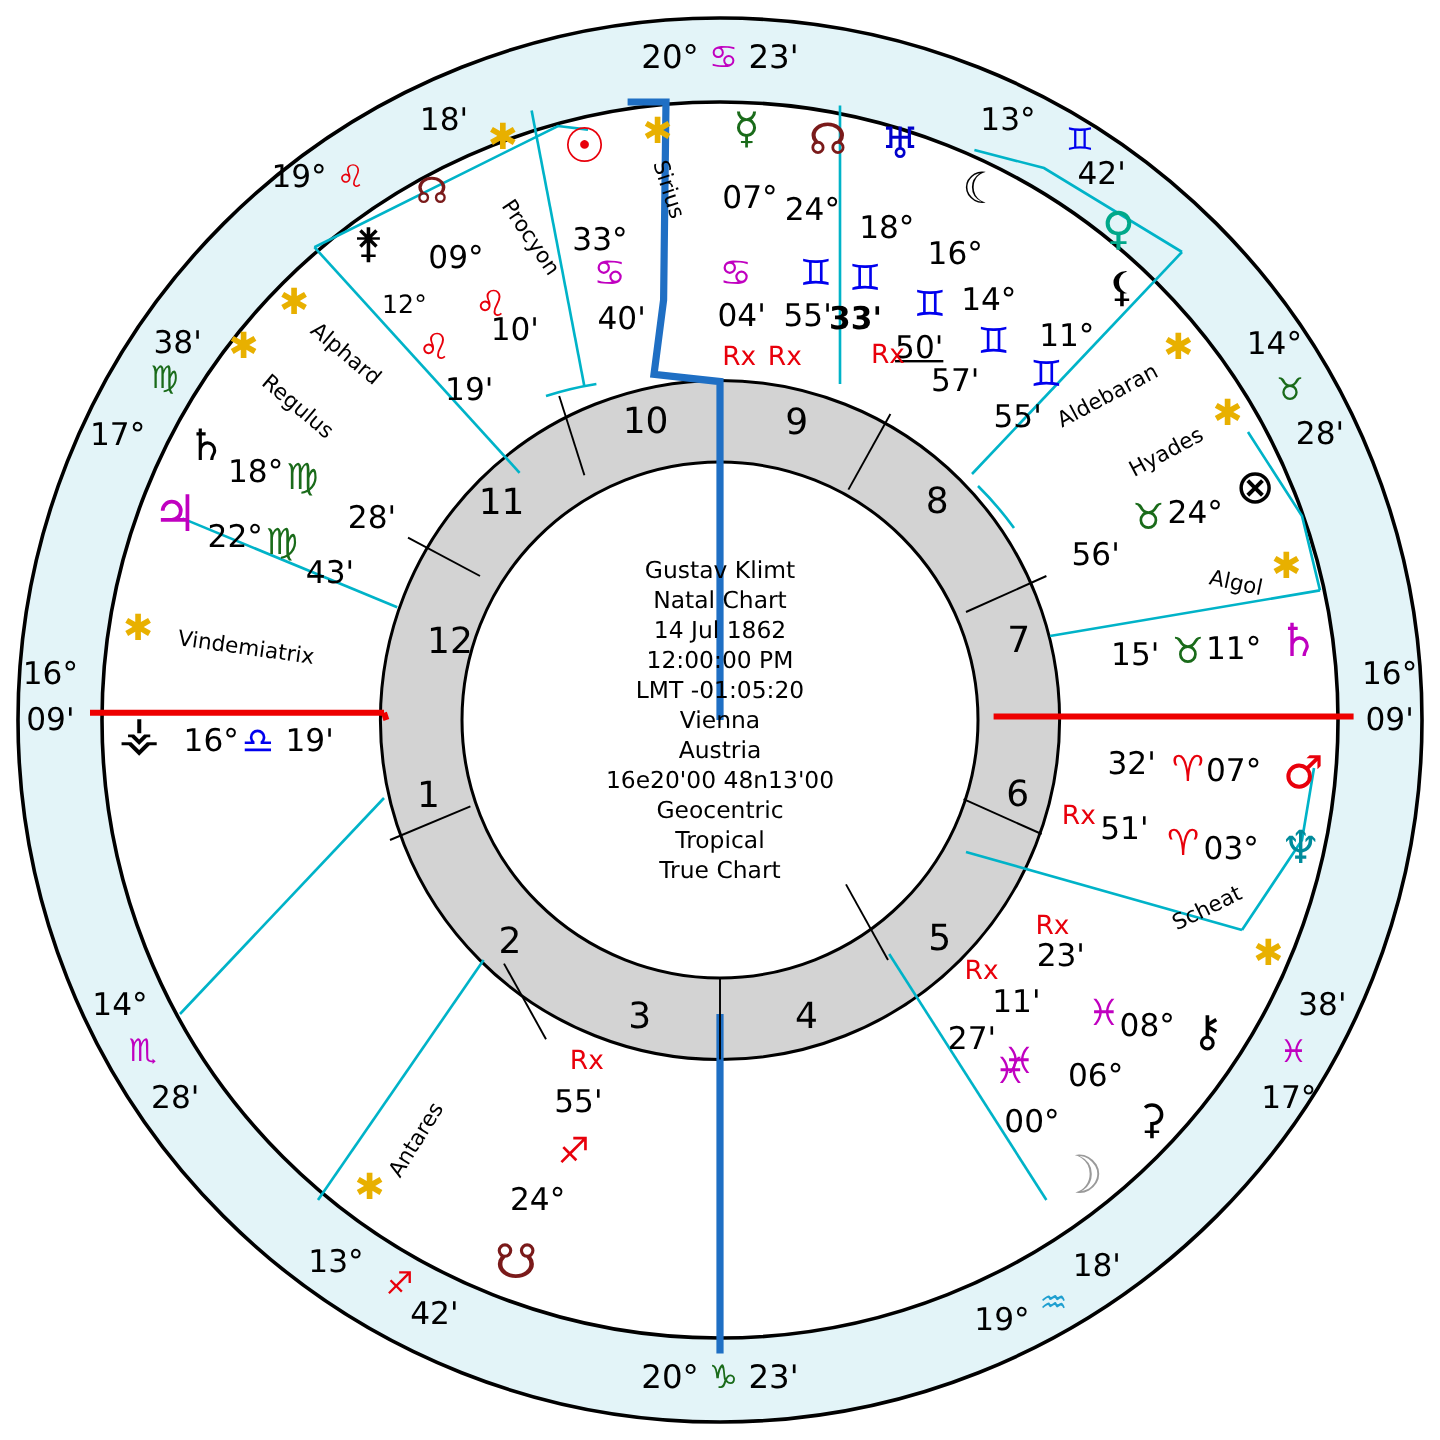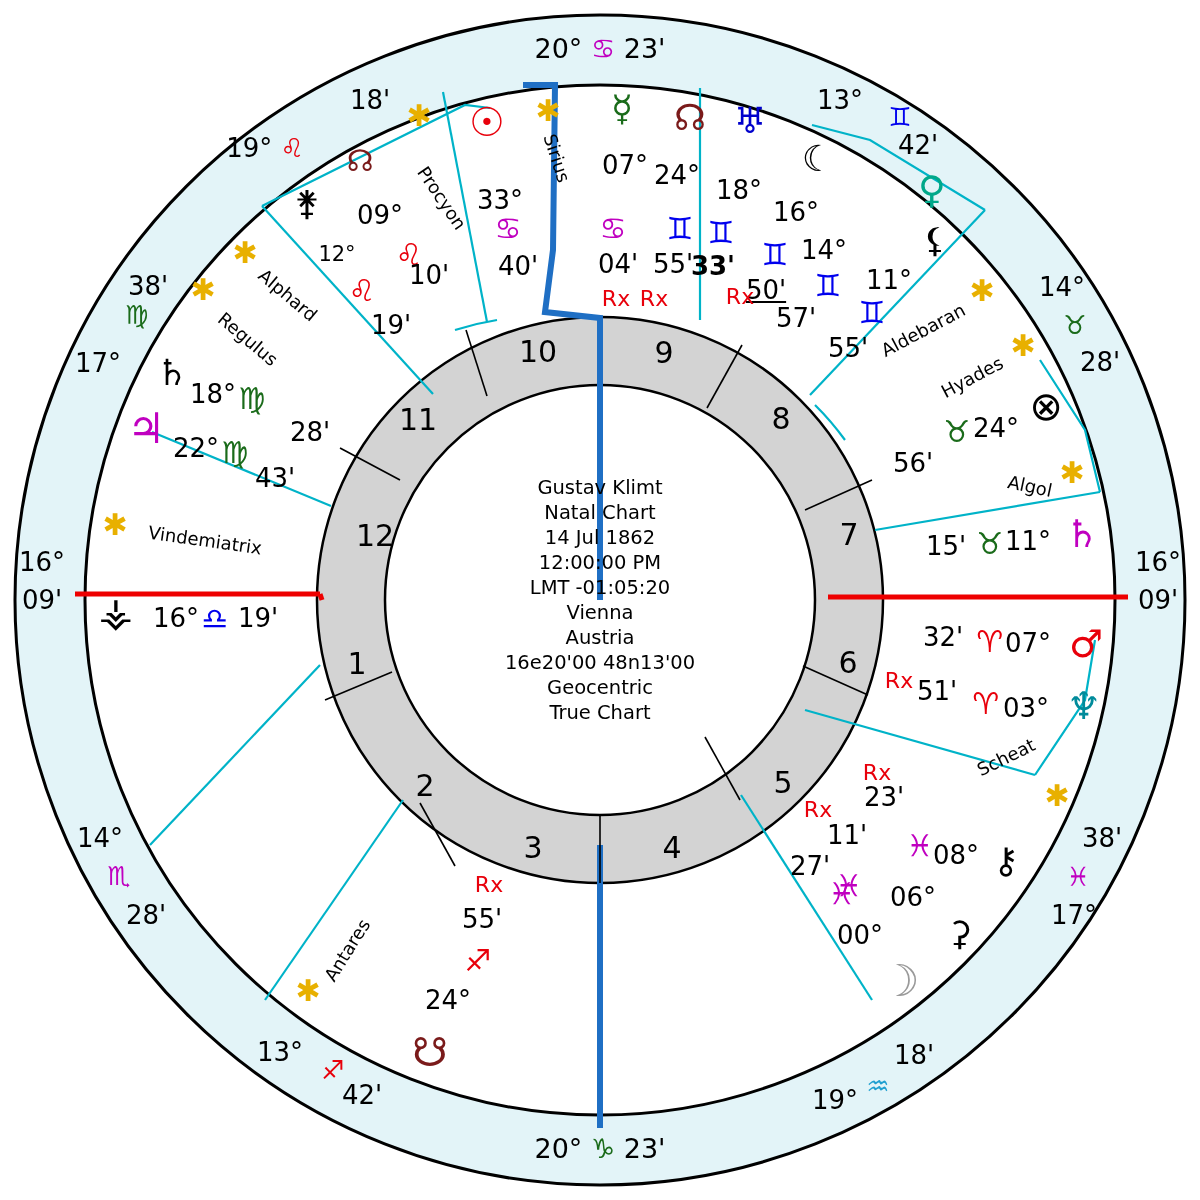--- a/index.html
+++ b/index.html
@@ -79,20 +79,21 @@
   <div class="center-text">
     <div>Gustav Klimt</div>
     <div>Natal Chart</div>
     <div>14 Jul 1862</div>
     <div>12:00:00 PM</div>
     <div>LMT -01:05:20</div>
     <div>Vienna</div>
     <div>Austria</div>
     <div>16e20'00 48n13'00</div>
     <div>Geocentric</div>
+    <div>Tropical</div>
     <div>True Chart</div>
   </div>
 
   
   <div class="lbl" style="left:600px;top:48px;font-size:27px;color:#000;">
     <span style="color:#000">20°</span> <span style="color:#c000c0">♋</span> <span>23'</span>
   </div>
   <div class="lbl" style="left:600px;top:1148px;font-size:27px;color:#000;">
     <span>20°</span> <span style="color:#1a6b1a">♑</span> <span>23'</span>
   </div>

